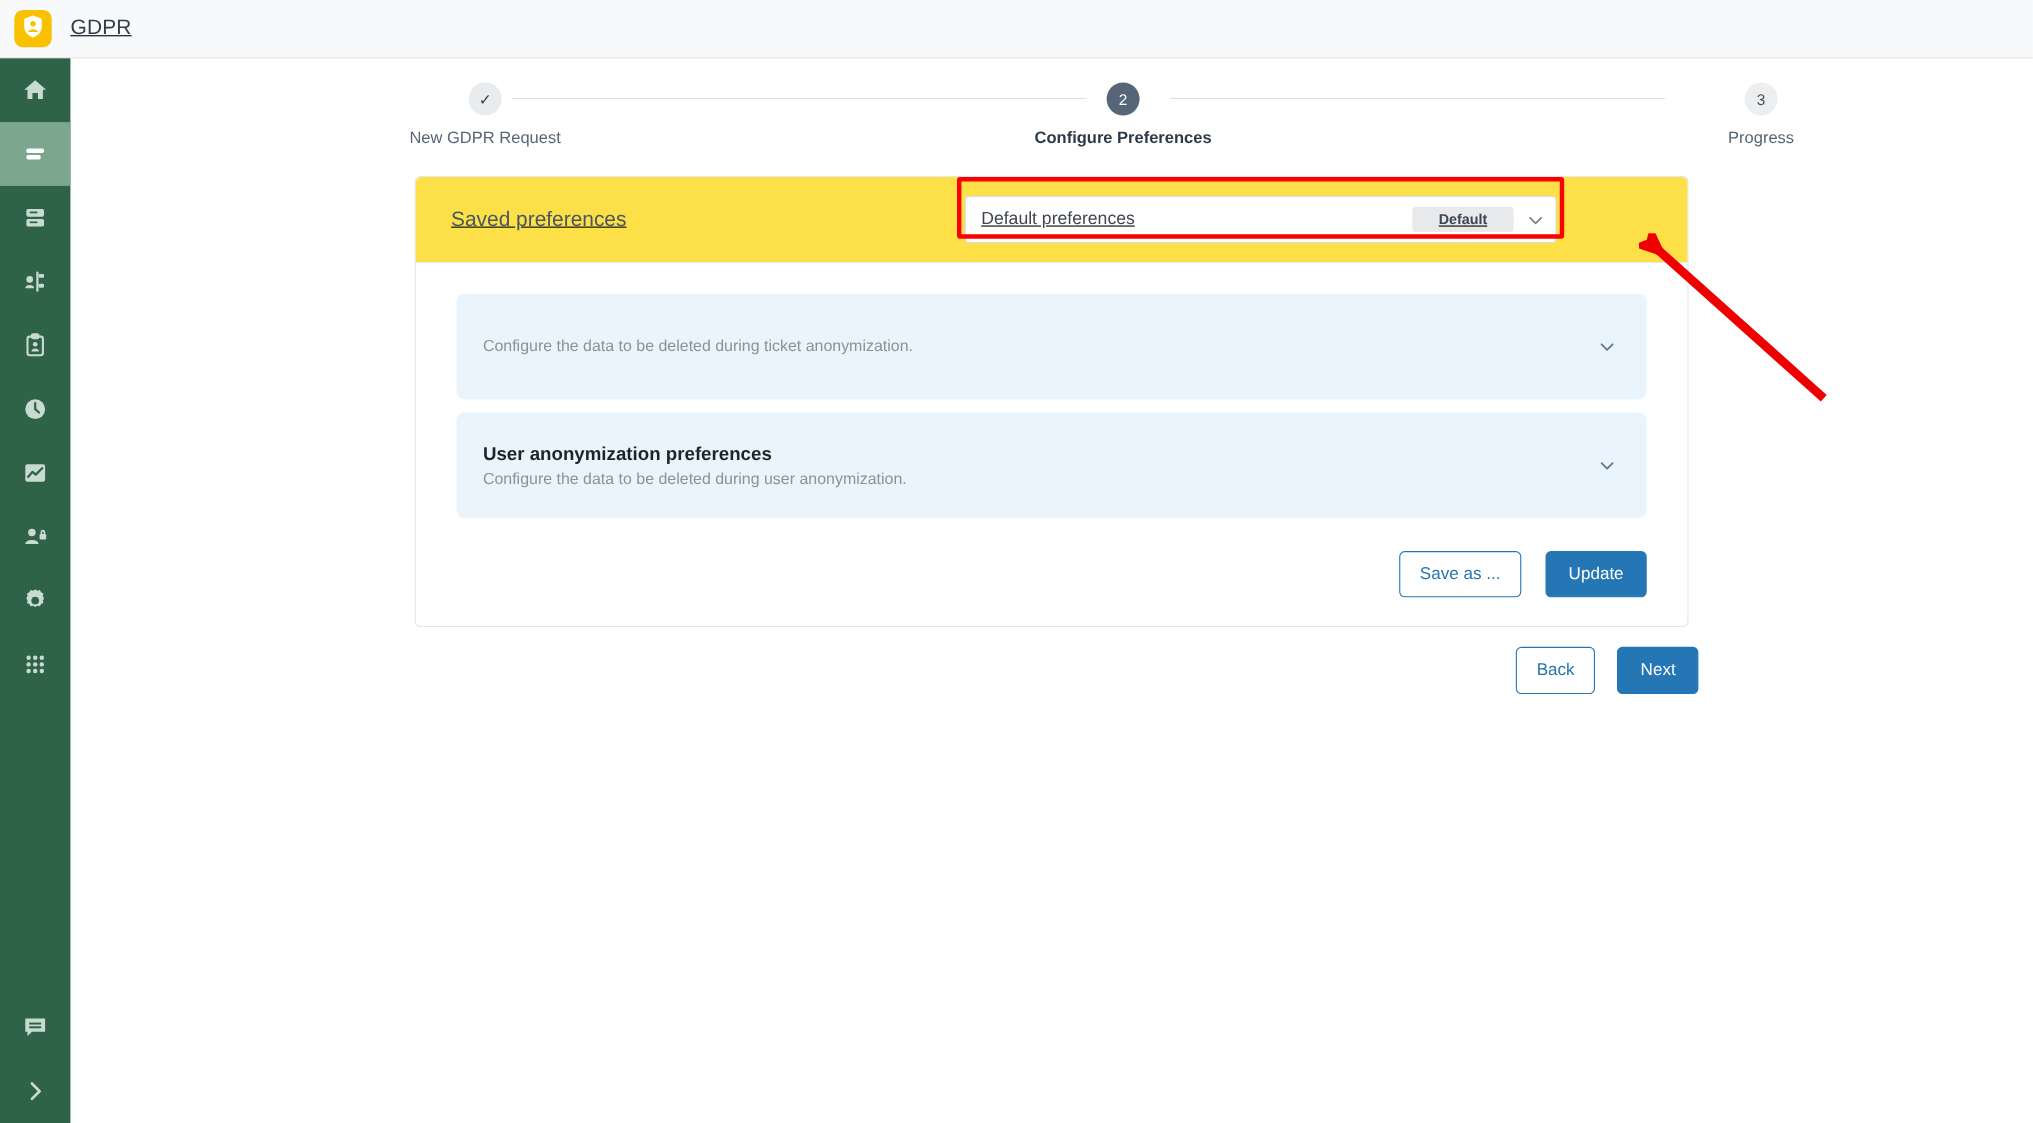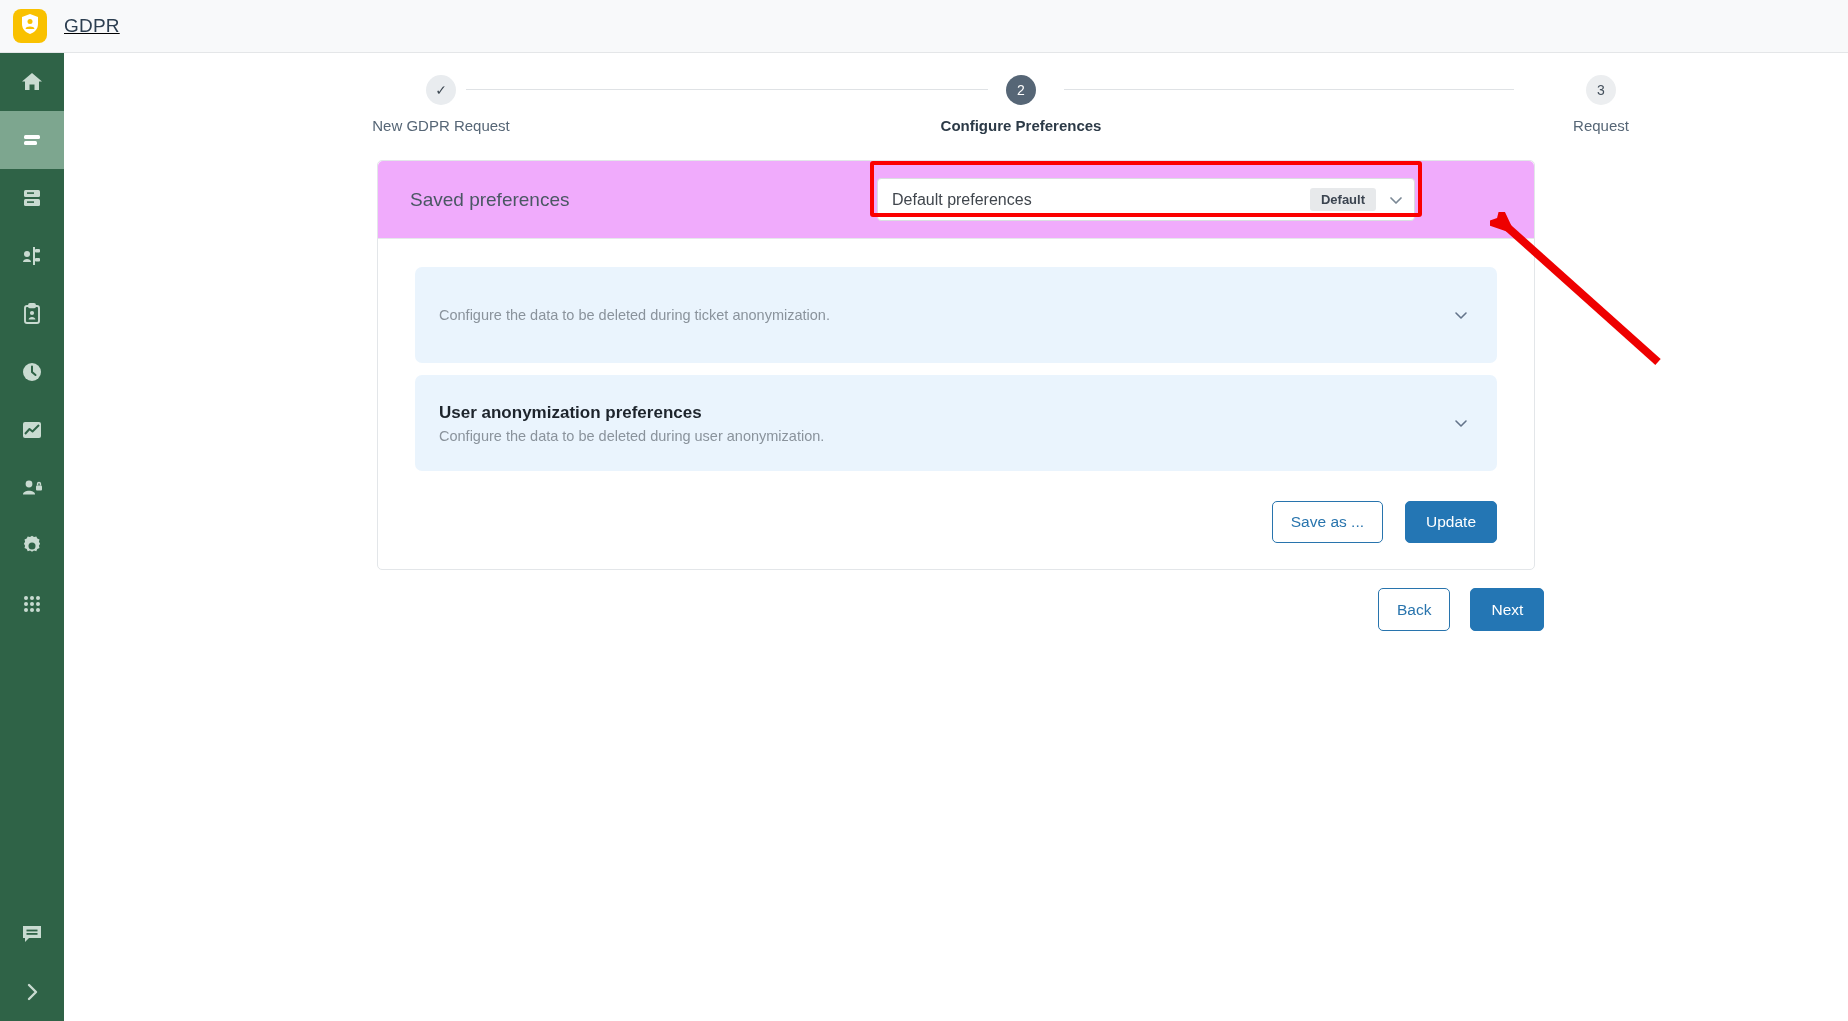--- a/index.html
+++ b/index.html
@@ -98,26 +98,27 @@
   .card {
     position: absolute;
     left: 377px; top: 160px;
     width: 1158px;
     background: #ffffff;
     border: 1px solid #e3e6e9;
     border-radius: 5px;
   }
   .card-head {
     height: 78px;
-    background: #f0abfc;
+    background: #fde047;
     border-bottom: 1px solid #e6e9ec;
     display: flex;
     align-items: center;
     padding: 0 32px;
     border-radius: 5px 5px 0 0;
+    text-decoration: underline;
   }
   .card-head .title {
     font-size: 19px;
     color: #4a5763;
   }
   .dropdown-wrap {
     position: relative;
     margin-left: auto;
     margin-right: 5px;
     width: 620px;
@@ -143,21 +144,21 @@
   .dropdown .dd-value {
     font-size: 16px;
     color: #40464d;
     flex: 1 1 auto;
   }
   .dd-badge {
     font-size: 13px;
     color: #3b4450;
     background: #e7e9eb;
     border-radius: 3px;
-    padding: 4px 11px;
+    padding: 4px 24px;
     font-weight: bold;
     margin-right: 12px;
   }
   .chev {
     width: 16px; height: 16px;
     flex: none;
   }
 
   .card-body { padding: 28px 37px 26px 37px; }
 
@@ -379,21 +380,21 @@
     <div class="lbl">New GDPR Request</div>
   </div>
 
   <div class="step" style="left:847px;">
     <div class="bubble current">2</div>
     <div class="lbl strong">Configure Preferences</div>
   </div>
 
   <div class="step" style="left:1427px;">
     <div class="bubble todo">3</div>
-    <div class="lbl">Request</div>
+    <div class="lbl">Progress</div>
   </div>
 </div>
 
 <div class="card">
 
   <div class="card-head">
     <div class="title">Saved preferences</div>
 
     <div class="dropdown-wrap">
       <div class="dropdown">

